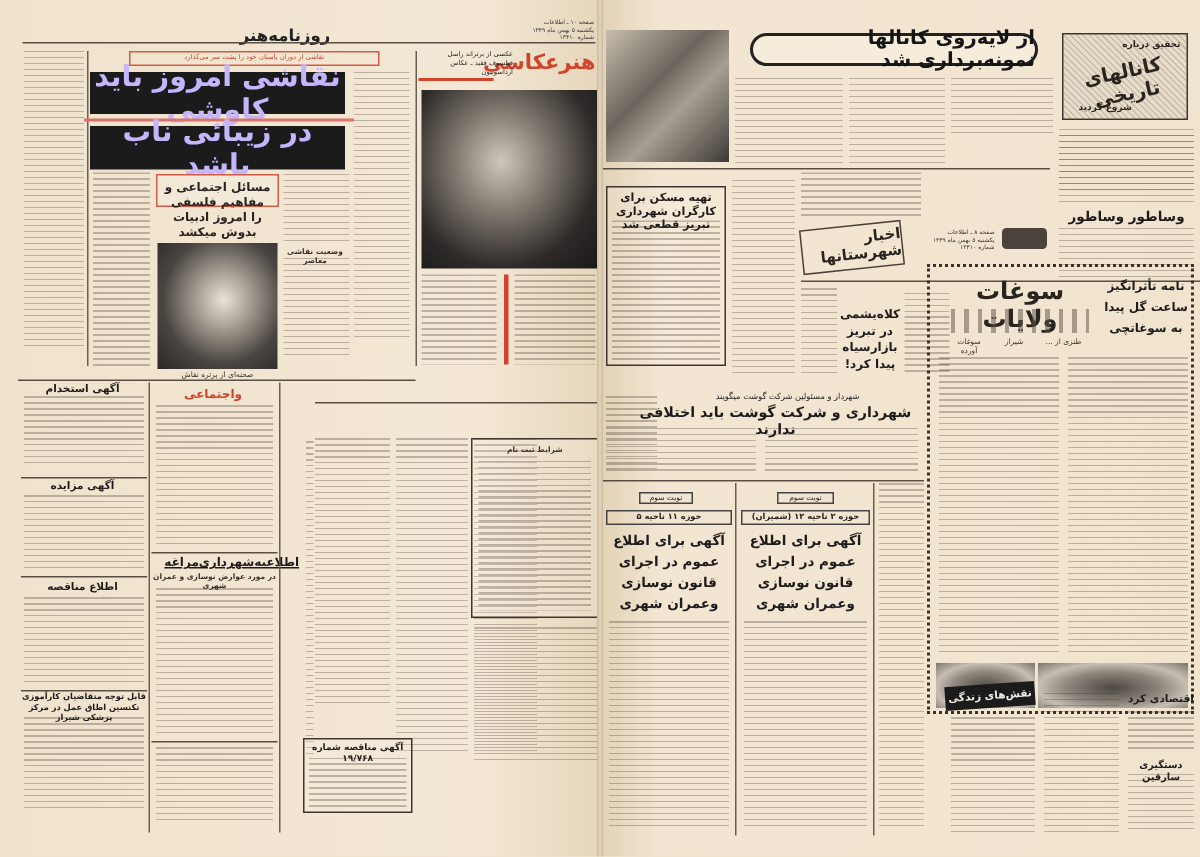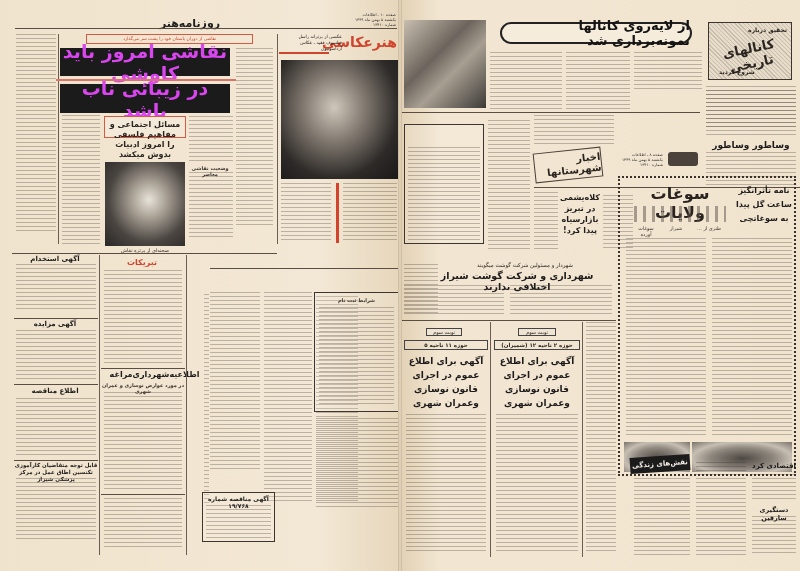--- a/index.html
+++ b/index.html
@@ -9,21 +9,21 @@
   .page.left { left: 0; width: 400px; background: linear-gradient(90deg, #f0e3cd 0%, #f3e8d5 80%, #e6d6bb 100%); }
   .page.right { left: 400px; width: 400px; background: linear-gradient(90deg, #e2d1b4 0%, #f2e6d2 10%, #f1e4cf 100%); }
   .abs { position: absolute; }
   .hr { position: absolute; height: 1px; background: #5a4e44; }
   .vr { position: absolute; width: 1px; background: #6a5e52; }
   .txt { position: absolute; overflow: hidden;
     background: repeating-linear-gradient(180deg, rgba(60,50,45,0.55) 0 1px, transparent 1px 4px);
     opacity: 0.55; }
   .running-head { font-size: 11px; font-weight: bold; color: #222; }
   .folio { font-size: 4px; line-height: 5px; color: #333; text-align: right; }
-  .black-banner { background: #1c1b1c; color: #d946ef; font-weight: bold; text-align: center; display: flex; align-items: center; justify-content: center; }
+  .black-banner { background: #1c1b1c; color: #c4b5fd; font-weight: bold; text-align: center; display: flex; align-items: center; justify-content: center; }
   .red { color: #d2432c; }
   .redbox { border: 1px solid #d45a45; }
   .photo { background: radial-gradient(ellipse at 45% 40%, #cfc7bb 0%, #7e766d 35%, #2d2a28 70%, #1a1918 100%); }
   .photo2 { background: radial-gradient(ellipse at 55% 45%, #e8e3d9 0%, #a39b90 30%, #4a4541 65%, #2a2725 100%); }
   .photo3 { background: linear-gradient(135deg, #c7beaf 0%, #6d655d 40%, #a89f92 60%, #3d3a37 100%); }
   .photo-stadium { background: radial-gradient(ellipse at 50% 55%, #4d4842 0%, #8e877e 45%, #c6beb2 70%, #7a736b 100%); }
   .headline { font-weight: bold; color: #1d1b1b; text-align: center; }
   .smallcap { font-size: 5px; color: #3a332d; text-align: center; }
   .pill { border: 2px solid #222; border-radius: 14px; background: #f5ecdc; display: flex; align-items: center; justify-content: center; font-weight: bold; color: #151414; }
   .hatched { background: repeating-linear-gradient(45deg, #c9beac 0 1px, #e7dcc9 1px 3px); border: 1px solid #3b342f; }
@@ -87,24 +87,24 @@
   <div class="abs headline" style="top:255px; left:14px; width:82px; font-size:7px;">آگهی استخدام</div>
   <div class="txt" style="top:264px; left:16px; width:80px; height:48px;"></div>
   <div class="hr" style="top:318px; left:14px; width:84px;"></div>
   <div class="abs headline" style="top:320px; left:14px; width:82px; font-size:7px;">آگهی مزایده</div>
   <div class="txt" style="top:330px; left:16px; width:80px; height:50px;"></div>
   <div class="hr" style="top:384px; left:14px; width:84px;"></div>
   <div class="abs headline" style="top:387px; left:14px; width:82px; font-size:7px;">اطلاع مناقصه</div>
   <div class="txt" style="top:398px; left:16px; width:80px; height:60px;"></div>
   <div class="vr" style="top:255px; left:99px; height:300px;"></div>
 
-  <div class="abs red" style="top:258px; left:102px; width:80px; font-size:8px; font-weight:bold; text-align:center;">تبریکات</div>
+  <div class="abs red" style="top:258px; left:102px; width:80px; font-size:8px; font-weight:bold; text-align:center;">واجتماعی</div>
   <div class="txt" style="top:270px; left:104px; width:78px; height:95px;"></div>
   <div class="hr" style="top:368px; left:101px; width:84px;"></div>
-  <div class="abs headline" style="top:370px; left:101px; width:107px; font-size:8px;">اطلاعیه‌شهرداری‌مراغه</div>
+  <div class="abs headline" style="top:370px; left:101px; width:107px; font-size:8px;text-decoration:underline;">اطلاعیه‌شهرداری‌مراغه</div>
   <div class="abs smallcap" style="top:382px; left:101px; width:84px; font-size:5px; font-weight:bold;">در مورد عوارض نوسازی و عمران شهری</div>
   <div class="txt" style="top:392px; left:104px; width:78px; height:100px;"></div>
   <div class="hr" style="top:494px; left:101px; width:84px;"></div>
   <div class="txt" style="top:498px; left:104px; width:78px; height:50px;"></div>
   <div class="vr" style="top:255px; left:186px; height:300px;"></div>
 
   <div class="hr" style="top:460px; left:14px; width:84px;"></div>
   <div class="abs headline" style="top:462px; left:14px; width:84px; font-size:5.5px; line-height:7px;">قابل توجه متقاضیان کارآموزی تکنسین اطاق عمل در مرکز پزشکی شیراز</div>
   <div class="txt" style="top:478px; left:16px; width:80px; height:62px;"></div>
 
@@ -123,34 +123,35 @@
     <div class="abs" style="top:18px; left:2px; right:2px; font-size:13px; font-weight:bold; text-align:center; transform:rotate(-12deg);">کانالهای تاریخی</div>
     <div class="abs" style="bottom:4px; left:10px; font-size:6px; font-weight:bold;">شروع گردید</div>
   </div>
   <div class="txt" style="top:52px; left:90px; width:72px; height:58px;"></div>
   <div class="txt" style="top:52px; left:166px; width:64px; height:58px;"></div>
   <div class="txt" style="top:52px; left:234px; width:68px; height:40px;"></div>
   <div class="txt" style="top:86px; left:306px; width:90px; height:50px;"></div>
   <div class="hr" style="top:112px; left:0px; width:300px;"></div>
 
   <div class="abs boxed" style="top:124px; left:4px; width:80px; height:120px;">
+    <div class="abs headline" style="top:2px; left:2px; right:2px; font-size:7.5px; line-height:9px;">تهیه مسکن برای کارگران شهرداری تبریز قطعی شد</div>
     <div class="txt" style="top:22px; left:3px; right:3px; height:94px;"></div>
   </div>
   <div class="txt" style="top:120px; left:88px; width:42px; height:130px;"></div>
   <div class="txt" style="top:115px; left:134px; width:80px; height:30px;"></div>
 
   <div class="abs" style="top:150px; left:134px; width:68px; height:30px; border:1px solid #4a403a; display:flex; align-items:center; justify-content:center; font-size:10px; font-weight:bold; transform:rotate(-6deg);">اخبار شهرستانها</div>
   <div class="abs folio" style="top:152px; left:215px; width:48px;">
     <div>صفحه ۸ ـ اطلاعات</div>
     <div>یکشنبه ۵ بهمن ماه ۱۳۴۹</div>
     <div>شماره ۱۳۴۱۰</div>
   </div>
   <div class="abs" style="top:152px; left:268px; width:30px; height:14px; background:#4a423b; border-radius:3px;"></div>
   <div class="hr" style="top:187px; left:134px; width:266px;"></div>
-  <div class="abs headline" style="top:192px; left:160px; width:40px; font-size:8px; line-height:11px;">کلاه‌یشمی در تبریز بازارسیاه پیدا کرد!</div>
+  <div class="abs headline" style="top:204px; left:160px; width:40px; font-size:8px; line-height:11px;">کلاه‌یشمی در تبریز بازارسیاه پیدا کرد!</div>
   <div class="txt" style="top:192px; left:134px; width:24px; height:60px;"></div>
   <div class="txt" style="top:195px; left:203px; width:30px; height:55px;"></div>
 
   <div class="txt" style="top:90px; left:306px; width:90px; height:40px;"></div>
   <div class="abs headline" style="top:140px; left:306px; width:90px; font-size:9px;">وساطور وساطور</div>
   <div class="txt" style="top:152px; left:306px; width:90px; height:34px;"></div>
 
   <div class="abs dotted-frame" style="top:176px; left:218px; width:178px; height:300px;">
     <div class="abs" style="top:6px; left:10px; width:100px; font-size:16px; font-weight:bold; text-align:center; letter-spacing:1px;">سوغات ولایات</div>
     <div class="abs" style="top:28px; left:14px; width:92px; height:16px; background:repeating-linear-gradient(90deg, #5a4f47 0 3px, transparent 3px 9px); opacity:0.5;"></div>
@@ -158,21 +159,21 @@
     <div class="abs smallcap" style="top:47px; left:44px; width:24px;">شیراز</div>
     <div class="abs smallcap" style="top:47px; left:72px; width:34px;">طنزی از ...</div>
     <div class="abs headline" style="top:6px; left:114px; width:60px; font-size:8px; line-height:14px;">نامه تأثرانگیز ساعت گل پیدا به سوغاتچی</div>
     <div class="txt" style="top:60px; left:6px; width:80px; height:200px;"></div>
     <div class="txt" style="top:60px; left:92px; width:80px; height:200px;"></div>
     <div class="abs photo-stadium" style="top:264px; left:4px; width:66px; height:30px;"></div>
     <div class="abs photo-stadium" style="top:264px; left:72px; width:100px; height:30px;"></div>
   </div>
 
   <div class="abs" style="top:262px; left:40px; width:170px; font-size:5.5px; text-align:center;">شهردار و مسئولین شرکت گوشت میگویند</div>
-  <div class="abs headline" style="top:270px; left:22px; width:190px; font-size:9.5px;">شهرداری و شرکت گوشت شیراز اختلافی ندارند</div>
+  <div class="abs headline" style="top:270px; left:22px; width:190px; font-size:9.5px;">شهرداری و شرکت گوشت باید اختلافی ندارند</div>
   <div class="txt" style="top:264px; left:4px; width:34px; height:50px;"></div>
   <div class="txt" style="top:285px; left:4px; width:100px; height:30px;"></div>
   <div class="txt" style="top:285px; left:110px; width:102px; height:30px;"></div>
   <div class="hr" style="top:320px; left:0px; width:216px;"></div>
 
   <div class="abs" style="top:328px; left:4px; width:84px; height:230px;">
     <div class="abs label-tag" style="top:0; left:22px; width:36px; height:8px;">نوبت سوم</div>
     <div class="abs" style="top:12px; left:0; width:84px; height:10px; border:1px solid #444; font-size:5.5px; text-align:center; line-height:8px; font-weight:bold;">حوزه ۱۱ ناحیه ۵</div>
     <div class="abs headline" style="top:26px; left:0; width:84px; font-size:9px; line-height:14px;">آگهی برای اطلاع عموم در اجرای قانون نوسازی وعمران شهری</div>
     <div class="txt" style="top:86px; left:2px; width:80px; height:140px;"></div>

